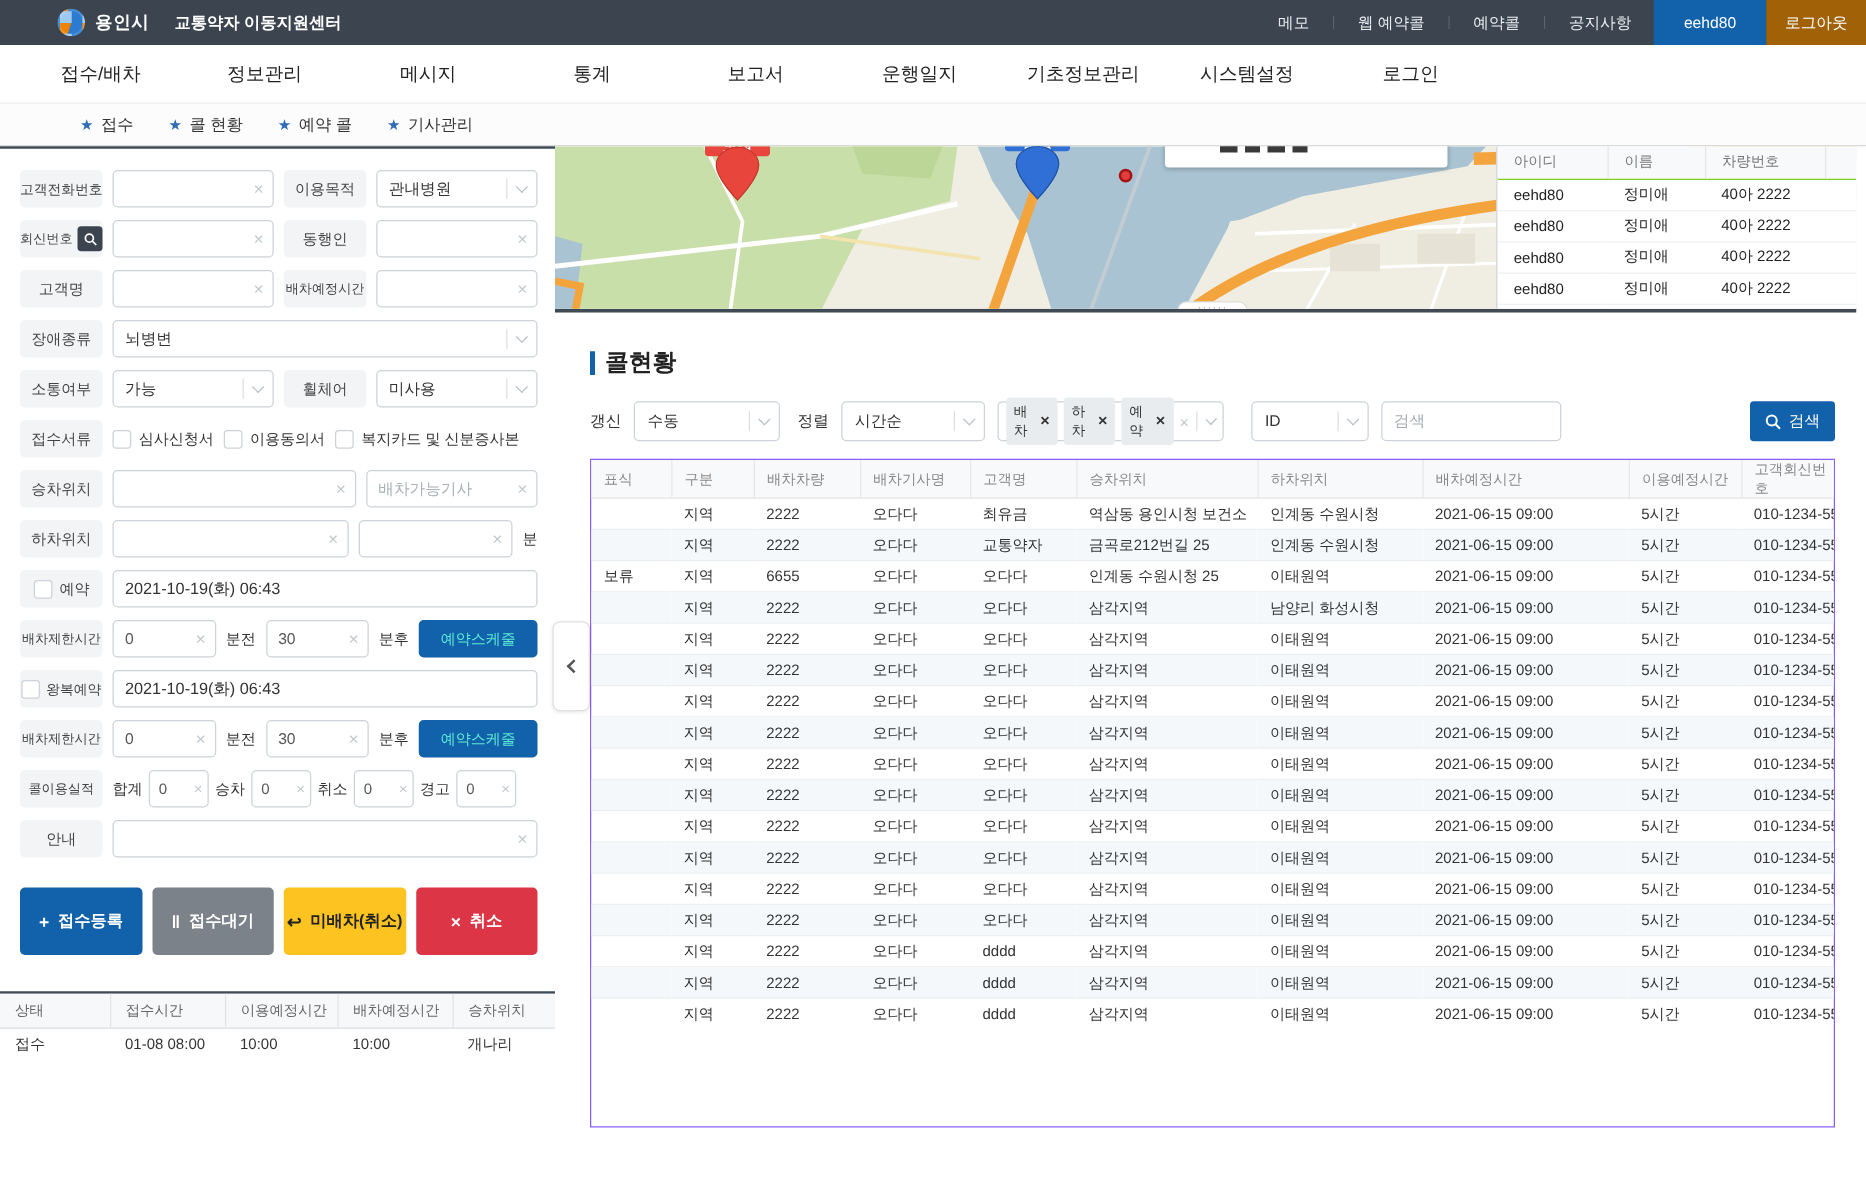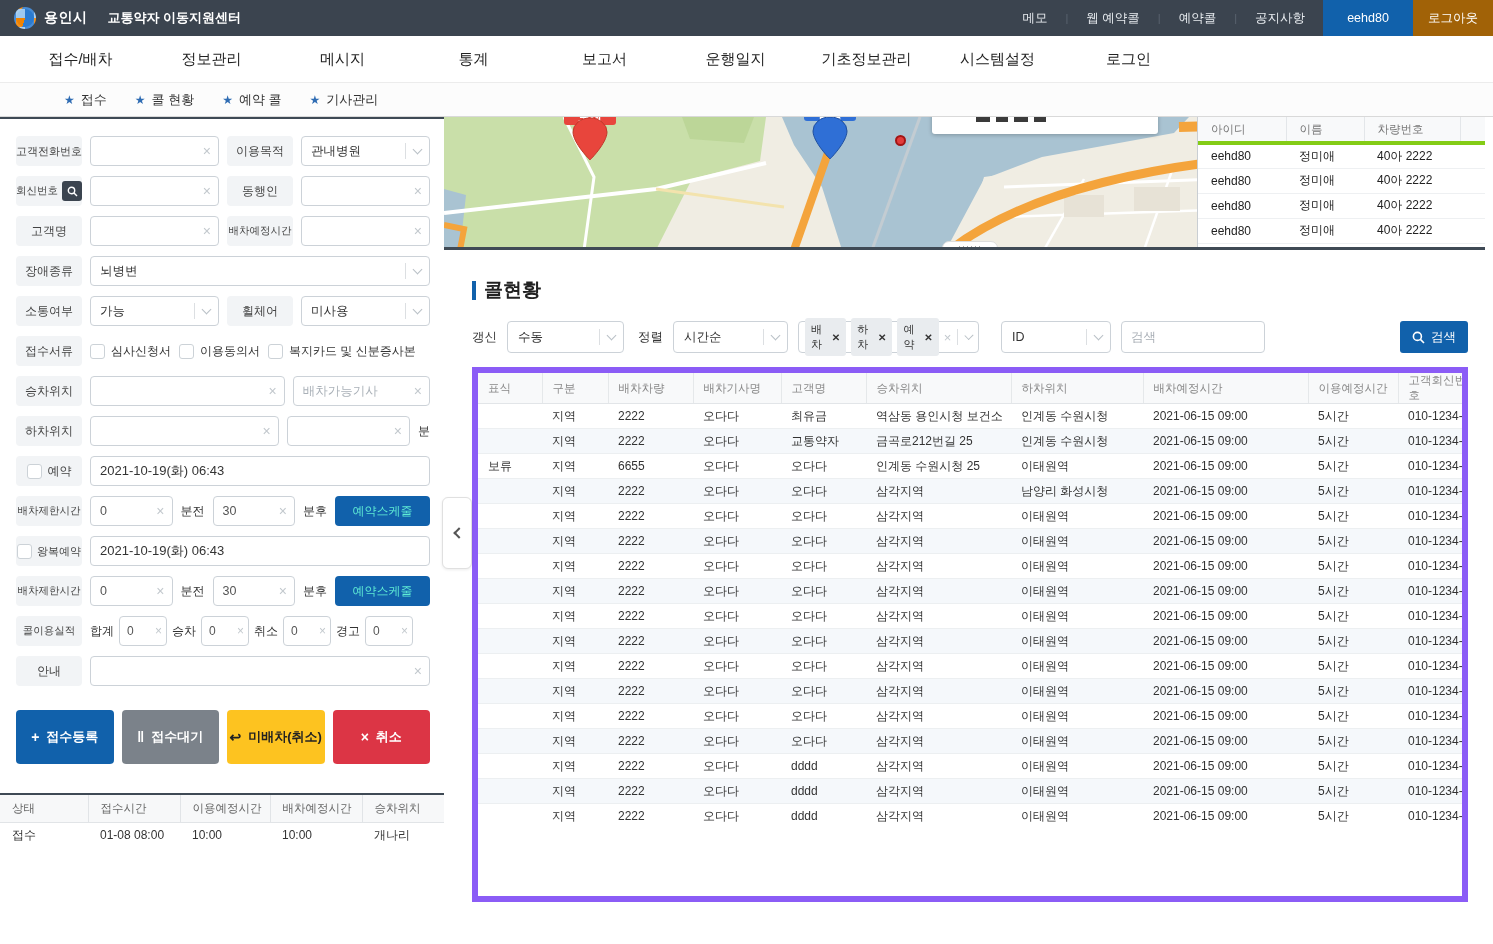--- a/index.html
+++ b/index.html
@@ -1,20 +1,20 @@
 <!DOCTYPE html>
 <html><head>
 <meta charset="utf-8">
 <style>
   * { box-sizing: border-box; margin:0; padding:0; }
   html,body { width:1493px; height:944px; overflow:hidden; background:#fff;
               font-family:"Liberation Sans", sans-serif; color:#333; }
 
   
-  .topbar { height:36px; background:#3b444f; display:flex; align-items:center; position:relative; }
+  .topbar { height:36px; background:#3b444f; display:flex; align-items:center; position:relative;padding-left:32px; }
   .logo-wrap { display:flex; align-items:center; gap:8px; padding-left:14px; }
   .logo-icon { width:22px; height:22px; border-radius:50%;
                background:conic-gradient(#2b7bd0 0 55%, #f08300 55% 75%, #9ec9ef 75% 100%);
                border:2px solid #fff2; }
   .logo-city { color:#fff; font-weight:bold; font-size:14px; letter-spacing:.5px; }
   .app-title { color:#fff; font-weight:bold; font-size:13px; margin-left:12px; }
   .top-right { margin-left:auto; display:flex; align-items:center; height:100%; }
   .top-link { color:#e8ecf0; font-size:12.5px; padding:0 18px; cursor:pointer; }
   .top-sep { color:#5a6470; font-size:11px; }
   .user-btn { height:36px; min-width:90px; background:#1161ab; color:#fff; font-size:12.5px;
@@ -104,49 +104,49 @@
   .red-dot { position:absolute; left:451px; top:18px; width:11px; height:11px; border-radius:50%;
              background:#e23c3c; border:2px solid #a31515; }
   .map-pill { position:absolute; left:498px; top:124px; width:56px; height:14px; background:#fff;
               border:1px solid #ddd; border-radius:7px; color:#999; font-size:9px; letter-spacing:1px;
               text-align:center; line-height:9px; cursor:row-resize; }
   
   .drivers { position:absolute; right:0; top:0; width:288px; height:130px; background:#fff;
              border-left:1px solid #c9ced3; overflow:hidden; }
   .drivers table { width:100%; border-collapse:collapse; table-layout:fixed; }
   .drivers th { height:26px; background:#f8f9fa; font-size:11.5px; color:#777; font-weight:normal;
-                text-align:left; padding-left:13px; border-left:1px solid #e3e6e9; border-bottom:4px solid #84cc16; }
+                text-align:left; padding-left:13px; border-left:1px solid #e3e6e9; border-bottom:1px solid #84cc16; }
   .drivers th:first-child { border-left:none; }
   .drivers td { height:25px; font-size:12px; color:#222; padding-left:13px; border-bottom:1px solid #eef0f2; background:#fff; }
 
   
   .call-status { padding:27px 17px 0 28px; }
   .cs-title { display:flex; align-items:center; gap:8px; font-size:19px; font-weight:bold; color:#222; }
   .cs-bar { width:4px; height:19px; background:#1161ab; }
   .filterbar { display:flex; align-items:center; margin-top:18px; height:32px; font-size:12.5px; }
   .flt-label { color:#333; margin-right:10px; }
   .flt-select { position:relative; height:32px; border:1px solid #ccd2d8; border-radius:4px; background:#fff;
                 display:flex; align-items:center; padding:0 8px 0 10px; font-size:12.5px; cursor:pointer; }
   .flt-select .vline { margin-left:auto; width:1px; height:16px; background:#dcdfe2; }
-  .w117 { width:117px; } .w115 { width:115px; } .w118 { width:110px; }
+  .w117 { width:117px; } .w115 { width:115px; } .w118 { width:94px; }
   .chipbox { width:181px; height:32px; border:1px solid #ccd2d8; border-radius:4px; background:#fff;
              display:flex; align-items:center; padding:0 6px 0 6px; margin-left:10px; }
   .chip { background:#e9ecef; border-radius:3px; font-size:11px; color:#333; padding:4px 6px;
           display:flex; align-items:center; gap:5px; margin-right:5px; cursor:default; }
   .chip b { font-size:10px; cursor:pointer; }
   .chip-clear { margin-left:auto; color:#c2c8cd; font-size:13px; cursor:pointer; }
   .searchbar-input { position:relative; width:144px; height:32px; border:1px solid #ccd2d8; border-radius:4px;
                      display:flex; align-items:center; padding:0 9px; margin-left:10px; }
   .searchbar-input span { color:#a7adb4; font-size:12.5px; }
   .search-btn { margin-left:auto; width:68px; height:32px; background:#1161ab; border:none; border-radius:3px;
                 color:#fff; font-size:12.5px; font-family:inherit; display:flex; align-items:center;
                 justify-content:center; gap:6px; cursor:pointer; }
 
   
-  .maintbl-wrap { margin-top:14px; height:535px; border:6px solid #8b5cf6; background:#fff; overflow:hidden; }
+  .maintbl-wrap { margin-top:14px; height:535px; border:1px solid #8b5cf6; background:#fff; overflow:hidden; }
   .maintbl { width:100%; border-collapse:collapse; table-layout:fixed; }
   .maintbl th { height:27px; background:#f8f9fa; color:#888; font-weight:normal; font-size:11.5px;
                 text-align:left; padding-left:10px; border-left:1px solid #e5e8ea; border-bottom:1px solid #e2e5e8; }
   .maintbl th:first-child { border-left:none; }
   .maintbl td { height:25px; font-size:12px; color:#333; padding-left:10px; white-space:nowrap; overflow:hidden; }
   .maintbl tbody tr { border-top:1px solid #eceff1; cursor:pointer; }
   .maintbl tbody tr:first-child { border-top:none; }
   .maintbl tbody tr:nth-child(even) { background:#f5f8fb; }
 </style>
 </head>

